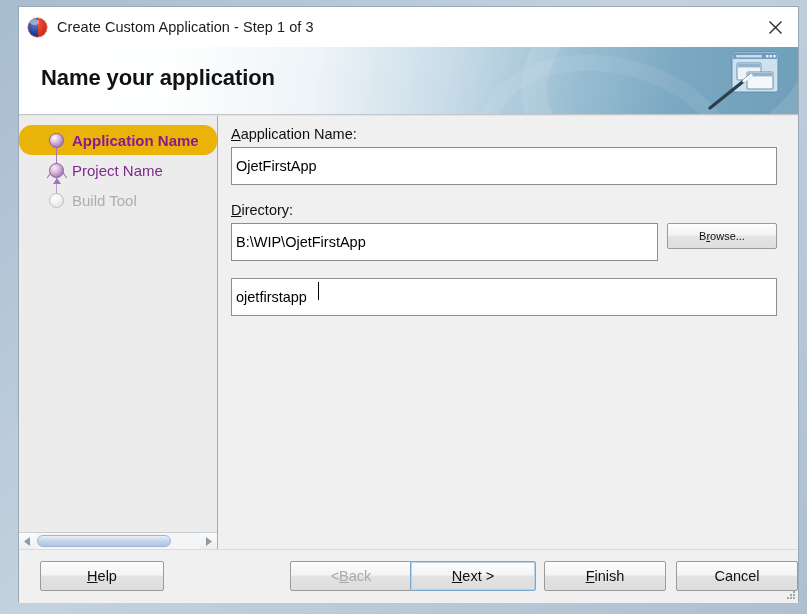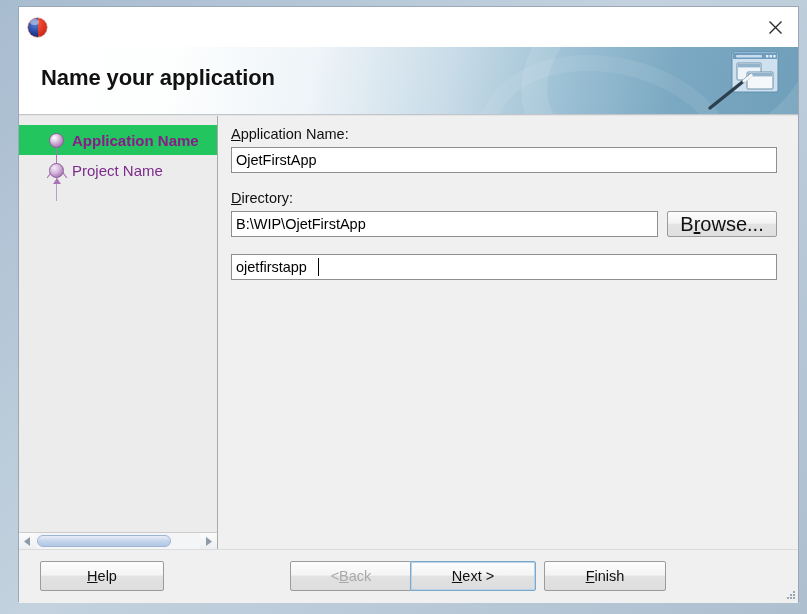--- a/index.html
+++ b/index.html
@@ -182,21 +182,21 @@
     border: 1px solid #8e5d9c;
   }
   .dot-inactive {
     background: radial-gradient(circle at 34% 30%, #ffffff 0%, #f3f3f3 40%, #dcdcdc 100%);
     border: 1px solid #bdbdbd;
   }
   .step .label {
     margin-left: 26px;
     font-size: 15px;
   }
-  .step-current { background: #22c55e; }
+  .step-current { background: #eab308; border-radius: 13px; }
   .step-current .label {
     color: #8b1a8b;
     font-weight: bold;
   }
   .step-link .label {
     color: #7d2a8c;
   }
   .step-disabled .label { color: #aeaeae; }
 
   
@@ -266,38 +266,38 @@
   }
   .field-label {
     font-size: 14.5px;
     color: #101010;
     margin-bottom: 5px;
     white-space: nowrap;
   }
   .mn { text-decoration: underline; }
   .field-row { display: flex; align-items: stretch; gap: 9px; }
   .txt {
-    height: 26px;
+    height: 38px;
     background: #ffffff;
     border: 1px solid #8e8e8e;
     font-family: "Liberation Sans", sans-serif;
     font-size: 14.5px;
     color: #000000;
     padding: 0 4px;
     line-height: 24px;
     outline: none;
     width: 100%;
   }
   .field-block { margin-bottom: 17px; }
   #dir-input { flex: 1 1 auto; }
   #browse-btn {
     flex: 0 0 110px;
     height: 26px;
     font-family: "Liberation Sans", sans-serif;
-    font-size: 20px;
+    font-size: 11px;
     color: #101010;
     background: linear-gradient(#fdfdfd 0%, #f3f3f3 46%, #e3e3e3 52%, #dfdfdf 100%);
     border: 1px solid #9b9b9b;
     border-radius: 2px;
     cursor: default;
   }
   #pkg-wrap { position: relative; }
   #caret {
     position: absolute;
     left: 87px; top: 4px;
@@ -336,20 +336,21 @@
     width: 13px; height: 13px;
   }
 </style>
 </head>
 <body>
 
 <div id="window">
 
   <div id="titlebar">
     <div id="app-icon"></div>
+    <div id="title-text">Create Custom Application - Step 1 of 3</div>
     <div id="close-btn">
       <svg width="15" height="15" viewBox="0 0 15 15">
         <path d="M1.5 1.5 L13.5 13.5 M13.5 1.5 L1.5 13.5" stroke="#2b2b2b" stroke-width="1.4" fill="none"></path>
       </svg>
     </div>
   </div>
 
   <div id="banner">
     <div id="banner-swoosh1"></div>
     <div id="banner-swoosh2"></div>
@@ -389,20 +390,24 @@
         <div class="step step-current">
           <span class="dot dot-active"></span>
           <span class="label">Application Name</span>
         </div>
 
         <div class="step step-link">
           <span class="dot dot-node"></span>
           <span class="label">Project Name</span>
         </div>
 
+        <div class="step step-disabled">
+          <span class="dot dot-inactive"></span>
+          <span class="label">Build Tool</span>
+        </div>
       </div>
 
       <div id="sb-scroll">
         <div class="sb-arrow">
           <svg width="7" height="9" viewBox="0 0 7 9">
               <path d="M6 0 L0 4.5 L6 9 Z" fill="#8d9aa8"></path>
             </svg>
         </div>
         <div id="sb-track">
           <div id="sb-thumb"></div>
@@ -411,21 +416,21 @@
           <svg width="7" height="9" viewBox="0 0 7 9">
               <path d="M1 0 L7 4.5 L1 9 Z" fill="#8d9aa8"></path>
             </svg>
         </div>
       </div>
     </div>
 
     <div id="main">
 
       <div class="field-block">
-        <div class="field-label"><span></span><span class="mn">A</span><span>pplication Name:</span></div>
+        <div class="field-label"><span></span><span class="mn">A</span><span>application Name:</span></div>
         <div class="field-row">
           <input class="txt" id="app-name-input" type="text" value="OjetFirstApp" style="">
         </div>
       </div>
 
       <div class="field-block">
         <div class="field-label"><span></span><span class="mn">D</span><span>irectory:</span></div>
         <div class="field-row">
           <input class="txt" id="dir-input" type="text" value="B:\WIP\OjetFirstApp" style="">
           <button id="browse-btn"><span>B</span><span class="mn">r</span><span>owse...</span></button>
@@ -460,20 +465,23 @@
         <span class="mn">N</span>
         <span>ext &gt;</span>
       </div>
 
     <div class="btn" id="btn-finish">
         <span></span>
         <span class="mn">F</span>
         <span>inish</span>
       </div>
 
+    <div class="btn" id="btn-cancel">
+        <span>Cancel</span>
+      </div>
 
     <div id="grip">
       <svg width="13" height="13" viewBox="0 0 13 13">
         <g fill="#9aa7b0">
           <rect x="10" y="2" width="2" height="2"></rect>
           <rect x="7" y="5" width="2" height="2"></rect>
             <rect x="10" y="5" width="2" height="2"></rect>
           <rect x="4" y="8" width="2" height="2"></rect>
             <rect x="7" y="8" width="2" height="2"></rect>
             <rect x="10" y="8" width="2" height="2"></rect>

